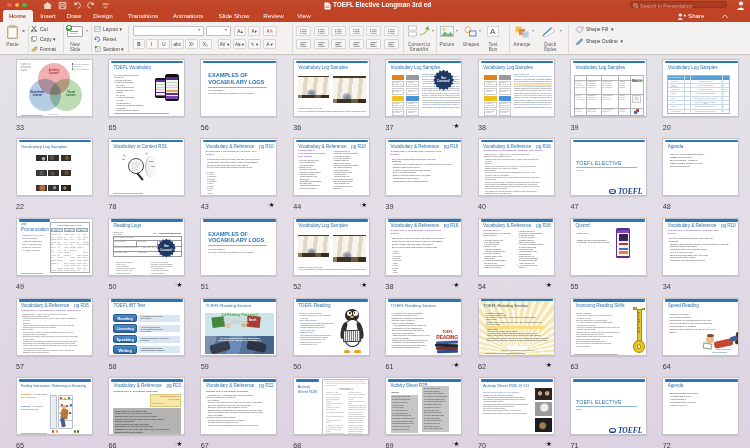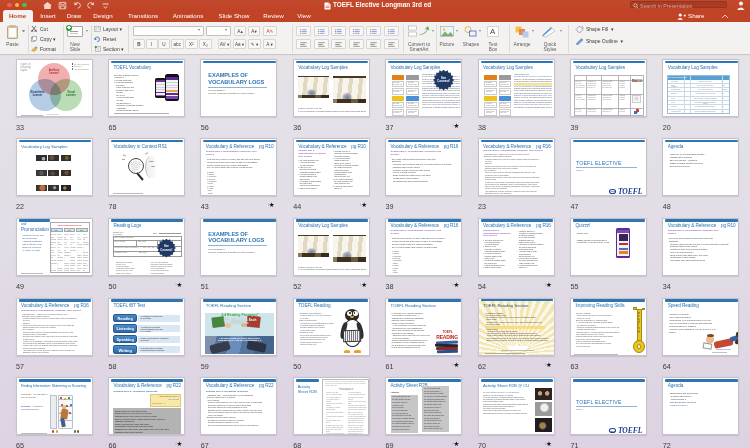--- a/index.html
+++ b/index.html
@@ -701,21 +701,21 @@
         <div style="white-space:nowrap;overflow:hidden">&nbsp;&nbsp;- Determine the function of the word (part of speech) and its relationship</div>
         <div style="white-space:nowrap;overflow:hidden">&nbsp;&nbsp;&nbsp;&nbsp;to other words</div>
         <div style="white-space:nowrap;overflow:hidden">&nbsp;&nbsp;- Identify any conjunctions or transitional words connecting it with clarity</div>
         <div style="white-space:nowrap;overflow:hidden">&nbsp;&nbsp;&nbsp;&nbsp;the meaning of the highlighted word, to understand the other words</div>
         <div style="white-space:nowrap;overflow:hidden">&nbsp;&nbsp;- (maybe) also decide an answers that might be synonyms or antonyms</div>
         <div style="white-space:nowrap;overflow:hidden">&nbsp;&nbsp;&nbsp;&nbsp;for the word in the questions</div>
         <div style="white-space:nowrap;overflow:hidden">&nbsp;&nbsp;- After answering, read the sentence completely before and after the</div>
         <div style="white-space:nowrap;overflow:hidden">&nbsp;&nbsp;&nbsp;&nbsp;highlighted word in your sentence</div>
       </div>
     </div>
-    <div class="num" style="left:478.0px;top:202.2px">23</div>
+    <div class="num" style="left:478.0px;top:202.2px">40</div>
 <div class="th" style="left:569.9px;top:138.2px">
       <div class="bar"></div>
       <div style="position:absolute;left:5px;top:21px;font-size:5.2px;color:#2e74b5;letter-spacing:0.2px">TOEFL ELECTIVE</div>
       <div style="position:absolute;left:5px;top:28px;width:61px;height:0.7px;background:#8fb4d6"></div>
       <div style="position:absolute;left:5px;top:30px;font-size:2.2px;color:#777">Class 3</div>
       <div style="position:absolute;left:38px;top:50px;width:7.5px;height:5px;border:0.9px solid #1a3e8f;border-radius:50%"></div>
       <div style="position:absolute;left:39.6px;top:51.3px;font-size:2.4px;font-weight:bold;font-style:italic;color:#1a3e8f">ETS</div>
       <div style="position:absolute;left:47px;top:47.5px;font-size:7.5px;font-weight:bold;font-style:italic;color:#1a3e8f;font-family:'Liberation Serif',serif">TOEFL</div>
     </div>
     <div class="num" style="left:570.4px;top:202.2px">47</div>

